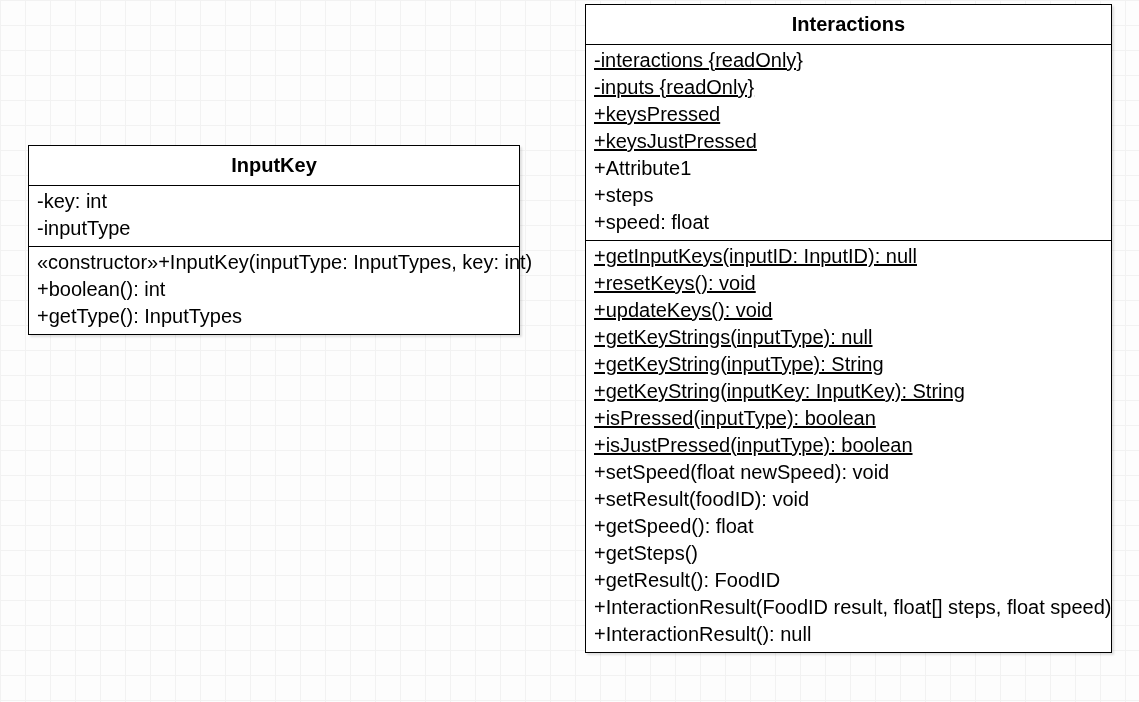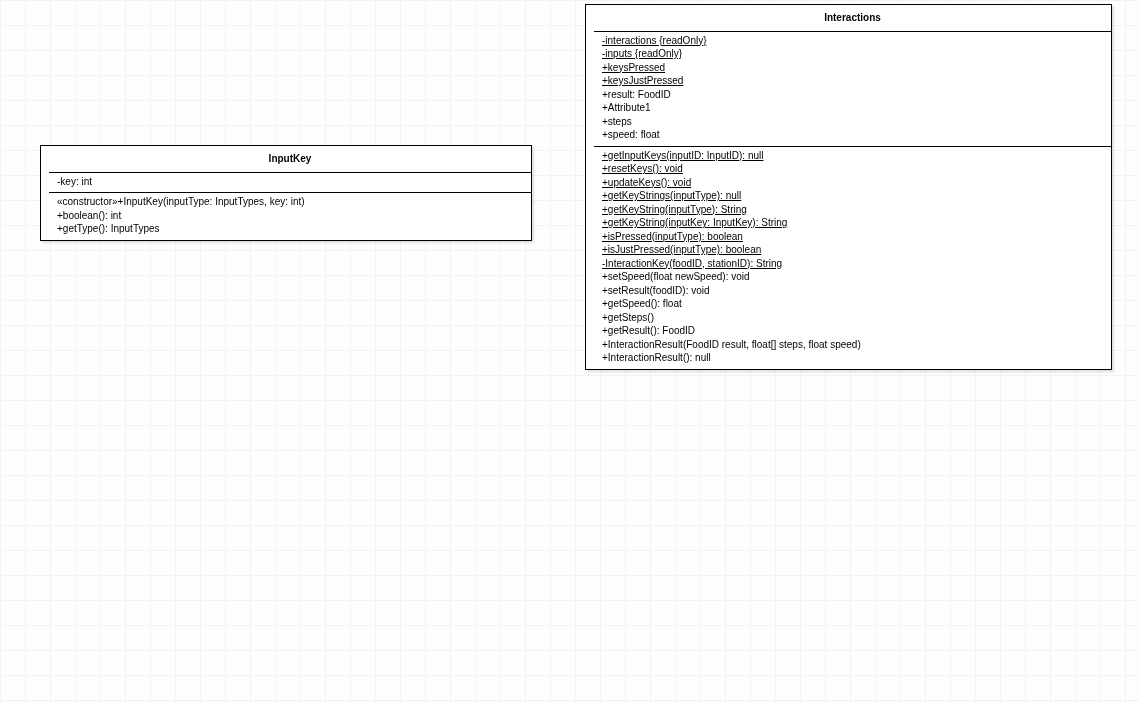--- a/index.html
+++ b/index.html
@@ -17,23 +17,22 @@
     background-image:
       linear-gradient(to right, #f2f2f2 1px, transparent 1px),
       linear-gradient(to bottom, #f2f2f2 1px, transparent 1px);
     background-size: 25px 25px;
   }
   .uml-class {
     position: absolute;
     background: #ffffff;
     border: 1px solid #000;
     box-shadow: 2px 2px 2px rgba(0,0,0,0.12);
-    font-size: 10px;
+    font-size: 20px;
     line-height: 1.35;
-    padding-left: 8px;
   }
   .uml-name {
     font-weight: bold;
     text-align: center;
     padding: 6px 8px;
     border-bottom: 1px solid #000;
   }
   .uml-section {
     padding: 2px 8px 4px 8px;
   }
@@ -41,69 +40,68 @@
     border-top: 1px solid #000;
   }
   .member {
     white-space: nowrap;
   }
   .underlined {
     text-decoration: underline;
   }
 
   #class-inputkey {
-    left: 40px;
+    left: 28px;
     top: 145px;
     width: 492px;
   }
   #class-interactions {
     left: 585px;
     top: 4px;
     width: 527px;
   }
 </style>
 </head>
 <body>
 
 <div class="grid-bg"></div>
 
 <div id="class-inputkey" class="uml-class">
   <div class="uml-name">InputKey</div>
   <div class="uml-section">
     <div class="member">-key: int</div>
+    <div class="member">-inputType</div>
   </div>
   <div class="uml-section">
     <div class="member">«constructor»+InputKey(inputType: InputTypes, key: int)</div>
     <div class="member">+boolean(): int</div>
     <div class="member">+getType(): InputTypes</div>
   </div>
 </div>
 
 <div id="class-interactions" class="uml-class">
   <div class="uml-name">Interactions</div>
   <div class="uml-section">
     <div class="member underlined">-interactions {readOnly}</div>
     <div class="member underlined">-inputs {readOnly}</div>
     <div class="member underlined">+keysPressed</div>
     <div class="member underlined">+keysJustPressed</div>
-    <div class="member">+result: FoodID</div>
     <div class="member">+Attribute1</div>
     <div class="member">+steps</div>
     <div class="member">+speed: float</div>
   </div>
   <div class="uml-section">
     <div class="member underlined">+getInputKeys(inputID: InputID): null</div>
     <div class="member underlined">+resetKeys(): void</div>
     <div class="member underlined">+updateKeys(): void</div>
     <div class="member underlined">+getKeyStrings(inputType): null</div>
     <div class="member underlined">+getKeyString(inputType): String</div>
     <div class="member underlined">+getKeyString(inputKey: InputKey): String</div>
     <div class="member underlined">+isPressed(inputType): boolean</div>
     <div class="member underlined">+isJustPressed(inputType): boolean</div>
-    <div class="member underlined">-InteractionKey(foodID, stationID): String</div>
     <div class="member">+setSpeed(float newSpeed): void</div>
     <div class="member">+setResult(foodID): void</div>
     <div class="member">+getSpeed(): float</div>
     <div class="member">+getSteps()</div>
     <div class="member">+getResult(): FoodID</div>
     <div class="member">+InteractionResult(FoodID result, float[] steps, float speed)</div>
     <div class="member">+InteractionResult(): null</div>
   </div>
 </div>
 

